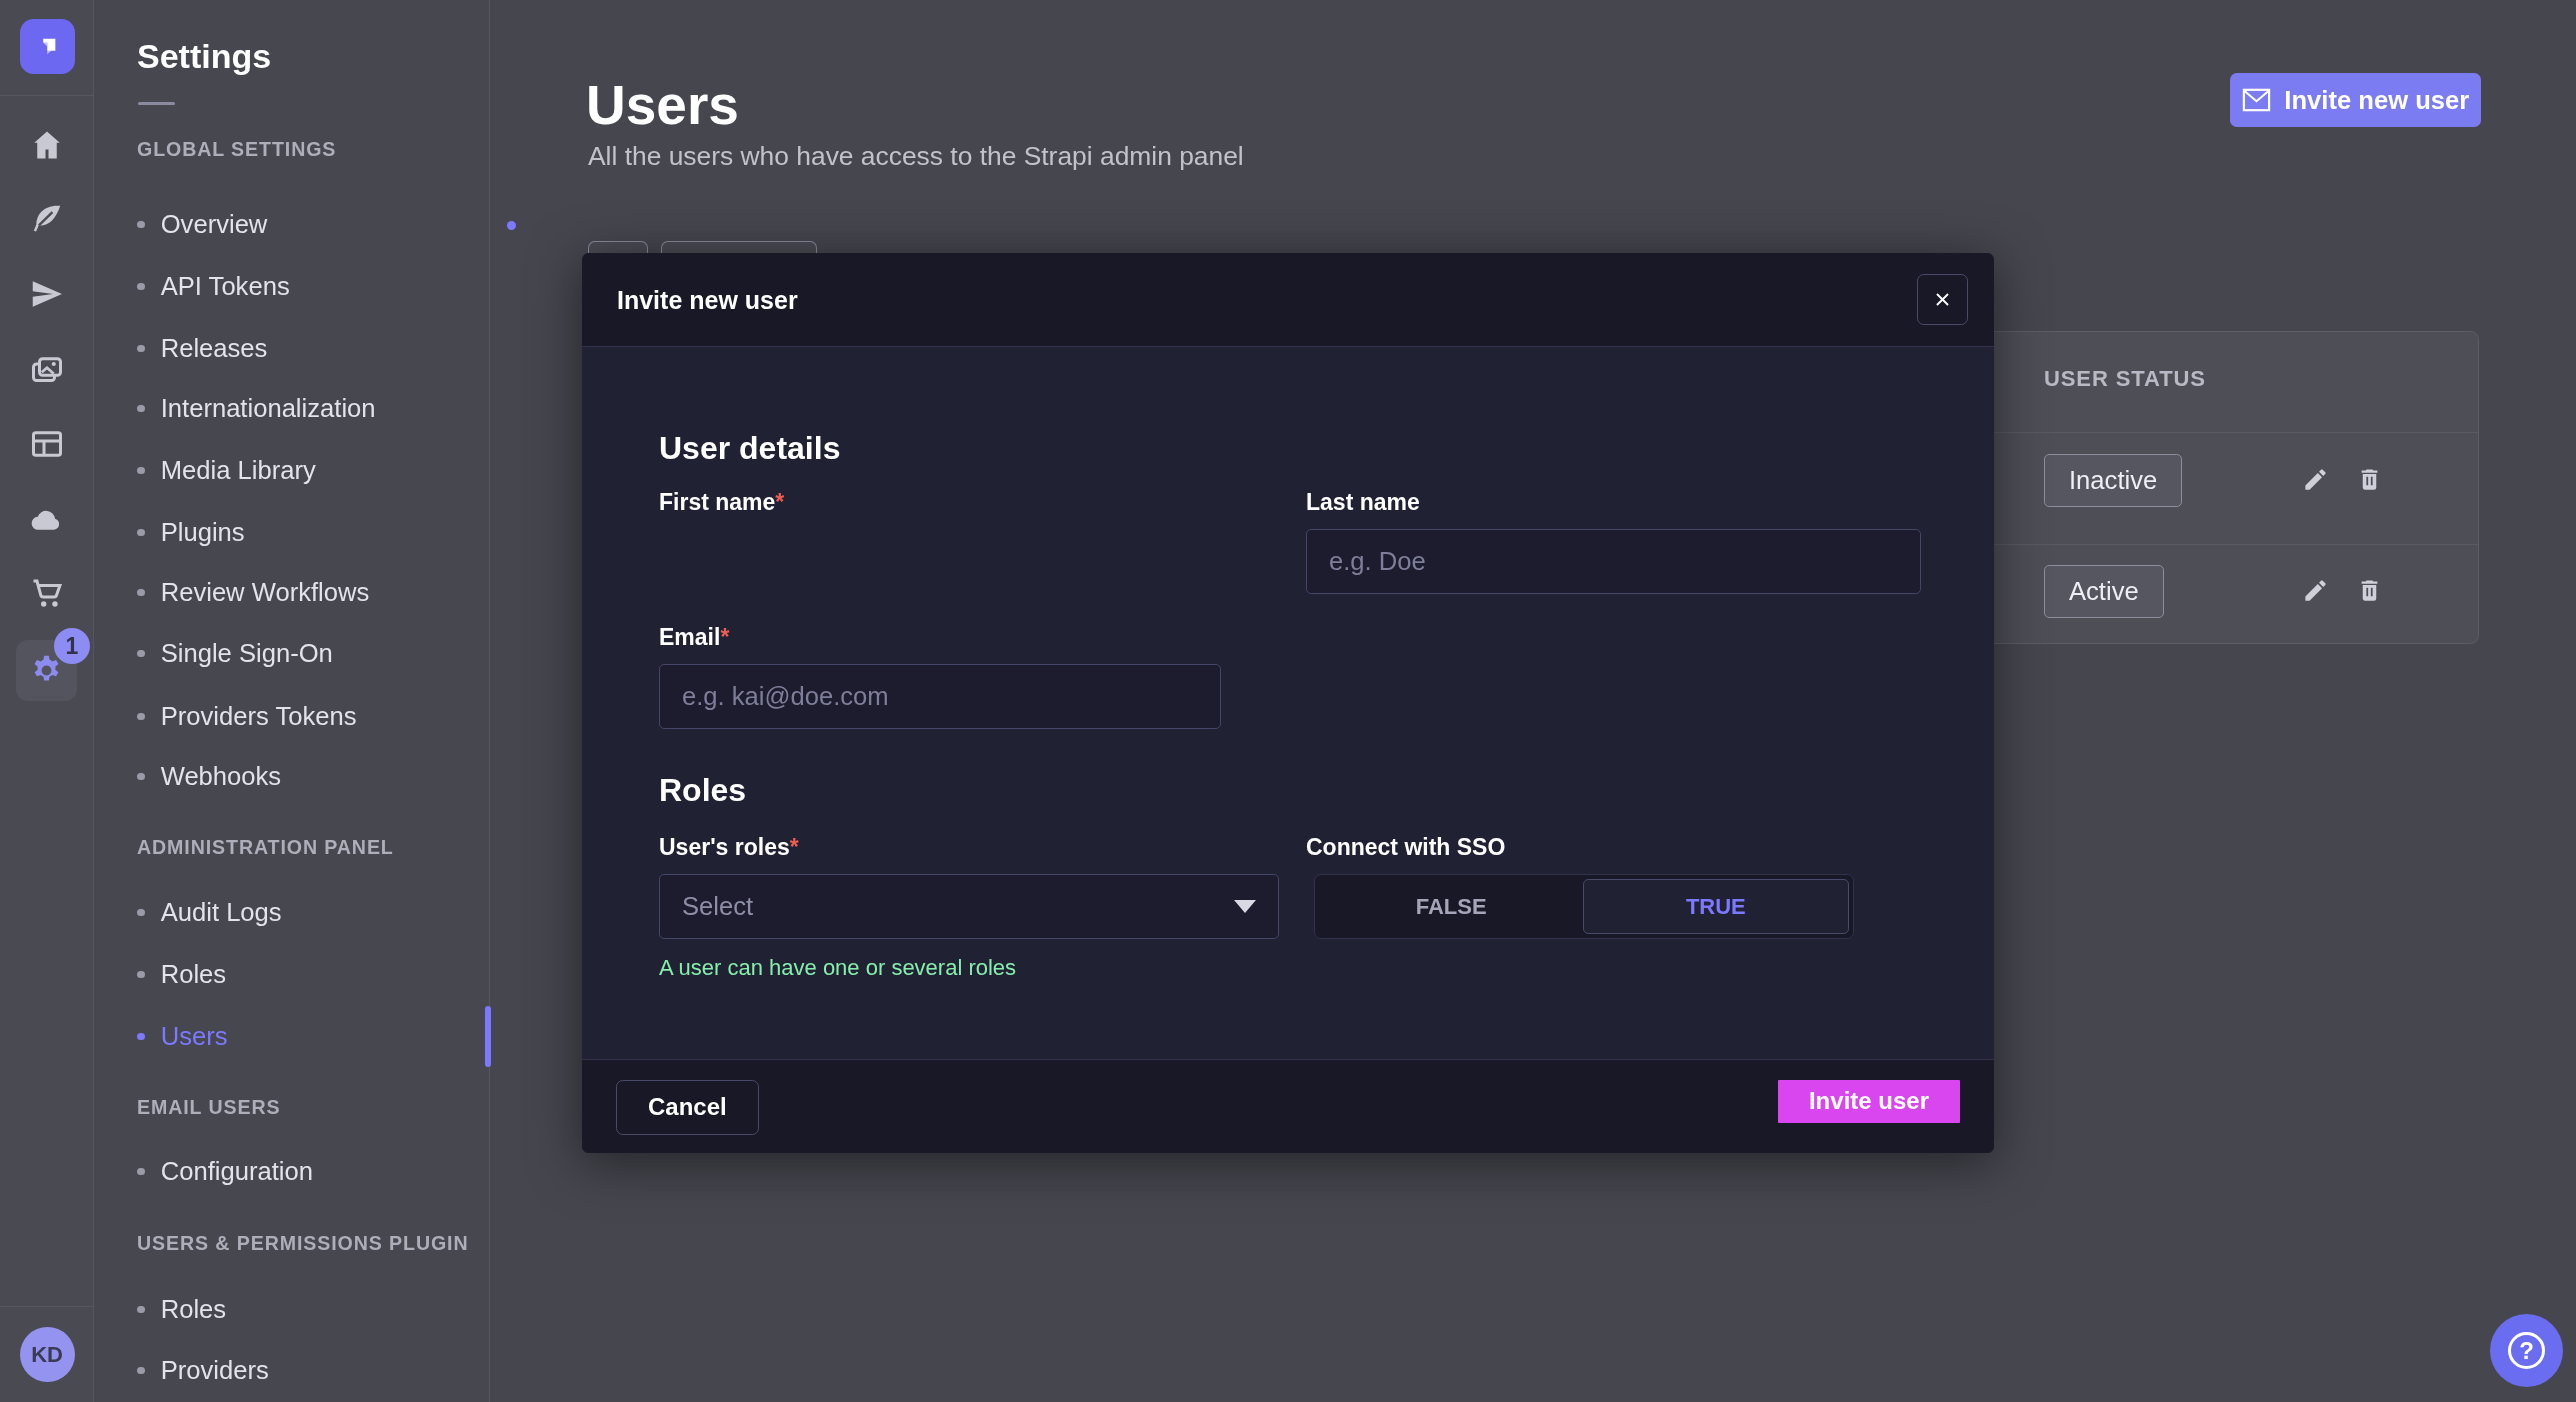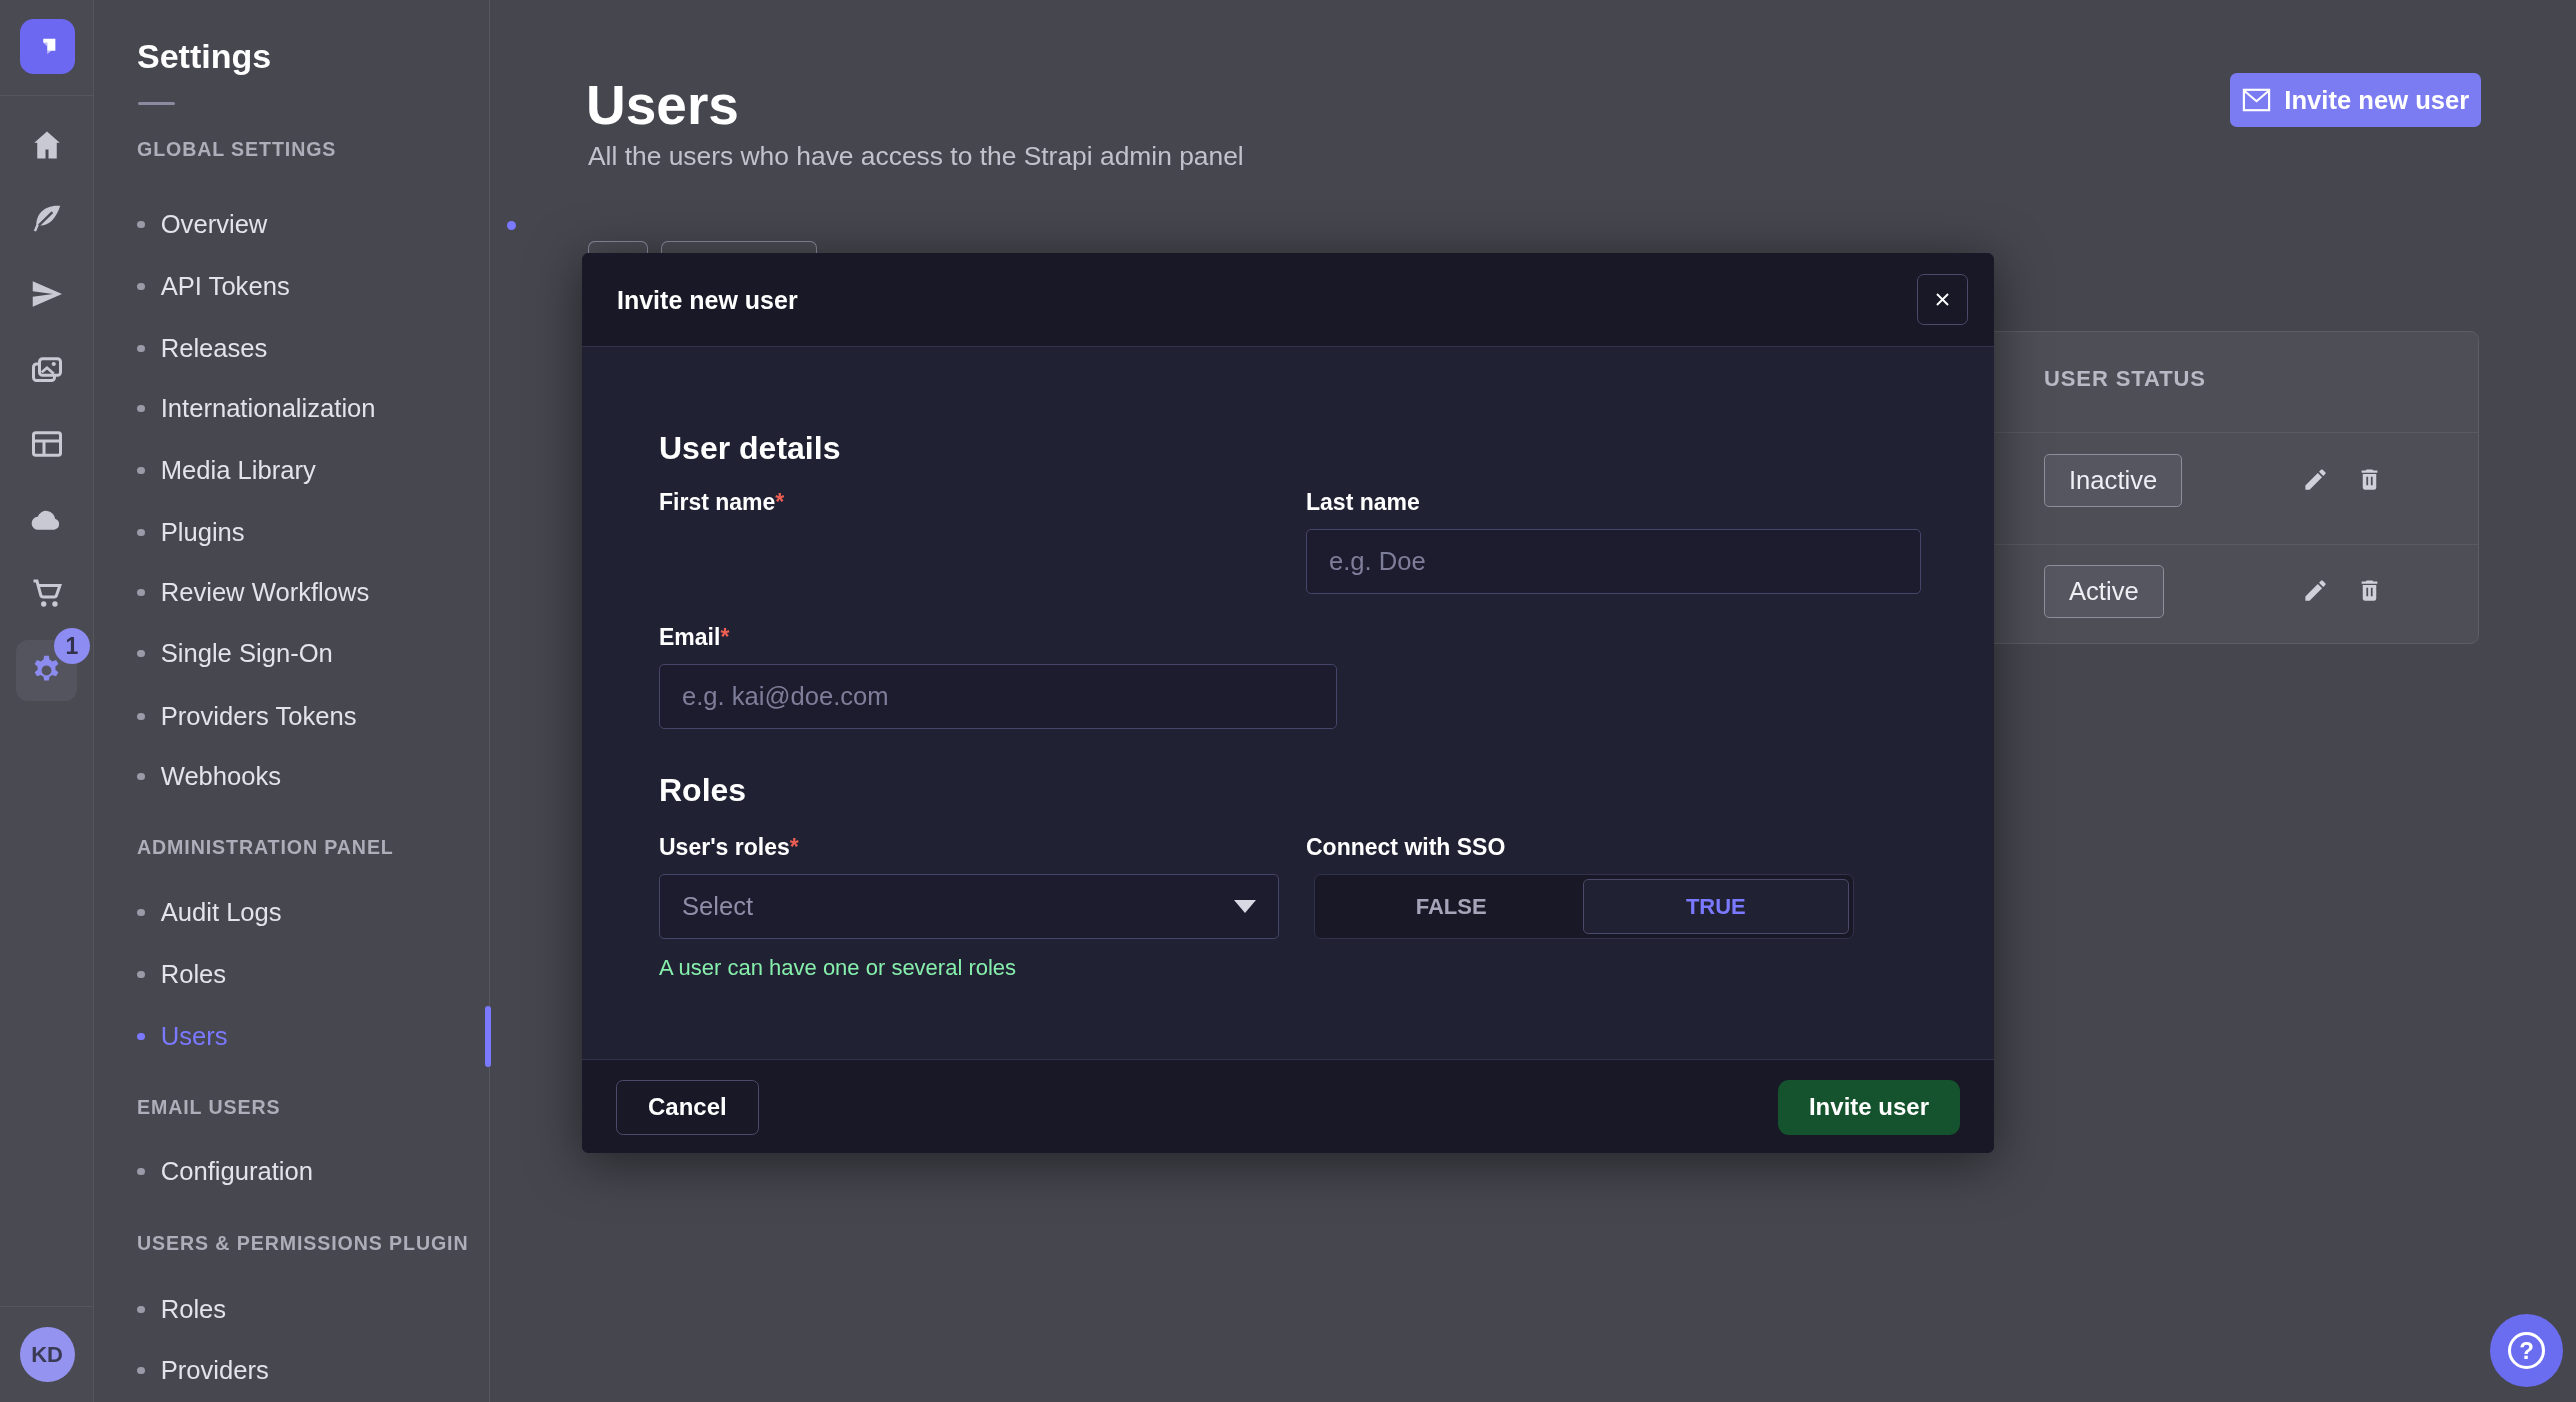--- a/index.html
+++ b/index.html
@@ -61,21 +61,21 @@
   .f-select { position:absolute; height:65px; border-radius:5.1px; background:#1c1c2e; border:0.9px solid #46466a; display:flex; align-items:center; justify-content:space-between; padding:0 22px; cursor:pointer; }
   .f-select .sel-text { font-size:25.6px; color:#8e8ea9; }
   .chevron { width:0; height:0; border-left:11px solid transparent; border-right:11px solid transparent; border-top:13.6px solid #d9d9e3; }
   .f-hint { position:absolute; font-size:22px; color:#86efac; }
   .toggle { position:absolute; left:724px; top:189px; width:540px; height:65px; background:#181826; border:0.9px solid #32324d; border-radius:6.8px; padding:4.3px; display:flex;margin-left:8px; }
   .toggle .opt { flex:1; display:flex; align-items:center; justify-content:center; font-size:22px; font-weight:700; border-radius:5.1px; cursor:pointer; }
   .toggle .opt.off { color:#a5a5ba; }
   .toggle .opt.on { color:#7b79ff; background:#212134; border:0.9px solid #4a4a6a; }
   .modal-footer { position:absolute; left:0; bottom:0; width:100%; height:94px; background:#181826; border-top:0.9px solid #32324d; }
   .btn-cancel { position:absolute; left:34px; top:19.6px; height:55px; padding:0 31px; border-radius:6.8px; border:0.9px solid #4a4a6a; background:transparent; color:#fff; font-size:24px; font-weight:700; font-family:"Liberation Sans", sans-serif; cursor:pointer; }
-  .btn-submit { position:absolute; right:34px; top:19.6px; height:55px; padding:0 31px; border-radius:11px; border:none; background:#14532d; color:#fff; font-size:24px; font-weight:700; font-family:"Liberation Sans", sans-serif; cursor:pointer; }
+  .btn-submit { position:absolute; right:34px; top:19.6px; height:43px; padding:0 31px; border-radius:1px; border:none; background:#d946ef; color:#fff; font-size:24px; font-weight:700; font-family:"Liberation Sans", sans-serif; cursor:pointer; }
 
   
   .help-btn { position:absolute; left:2490px; top:1314px; width:73px; height:73px; border-radius:50%; background:#6a6df0; display:flex; align-items:center; justify-content:center; cursor:pointer; z-index:6; }
   .help-ring { width:37px; height:37px; border:3.4px solid #fff; border-radius:50%; color:#fff; font-size:24px; font-weight:700; display:flex; align-items:center; justify-content:center; }
 </style>
 </head>
 <body>
 
 <div id="app">
 
@@ -277,21 +277,21 @@
 
     <div class="modal-body">
       <h2 class="m-heading" style="top:82px">User details</h2>
 
       <div class="f-label" style="left:77px; top:141px"><span>First name</span><span class="req">*</span></div>
 
       <div class="f-label" style="left:724px; top:141px">Last name</div>
       <input class="f-input" style="left: 724px; top: 181px; width: 615px;" placeholder="e.g. Doe">
 
       <div class="f-label" style="left:77px; top:276px"><span>Email</span><span class="req">*</span></div>
-      <input class="f-input" style="left: 77px; top: 316px; width: 678px;" placeholder="e.g. kai@doe.com">
+      <input class="f-input" style="left: 77px; top: 316px; width: 562px;" placeholder="e.g. kai@doe.com">
 
       <h2 class="m-heading" style="top:424px">Roles</h2>
 
       <div class="f-label" style="left:77px; top:486px"><span>User's roles</span><span class="req">*</span></div>
       <div class="f-select" style="left:77px; top:526px; width:620px">
         <span class="sel-text">Select</span>
         <span class="chevron"></span>
       </div>
       <div class="f-hint" style="left:77px; top:607px">A user can have one or several roles</div>
 

